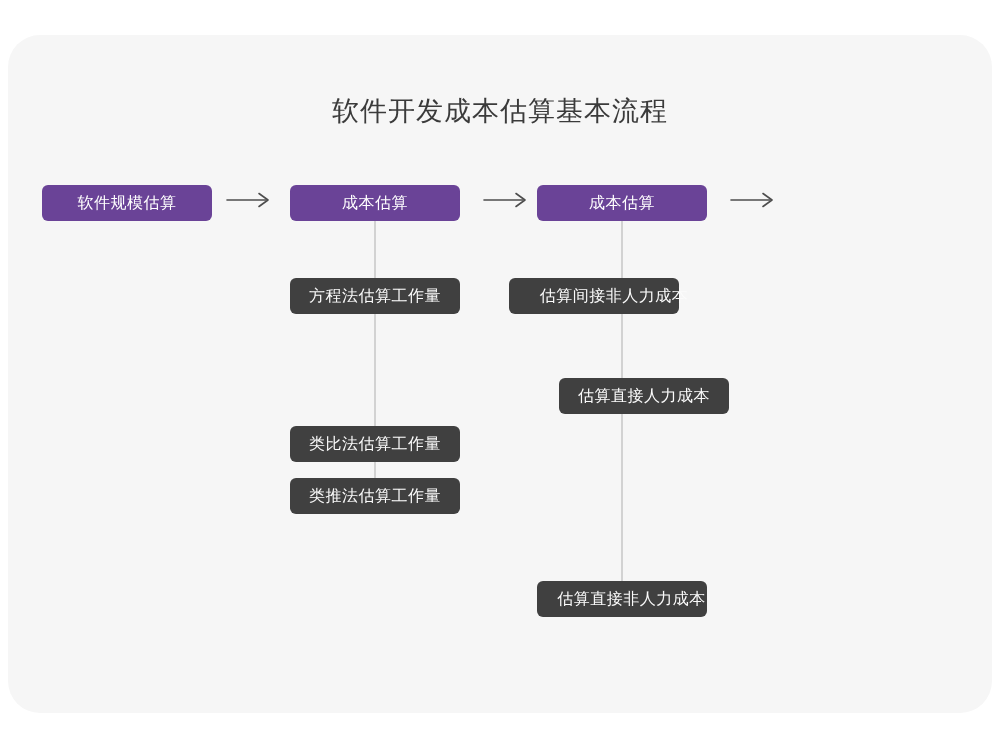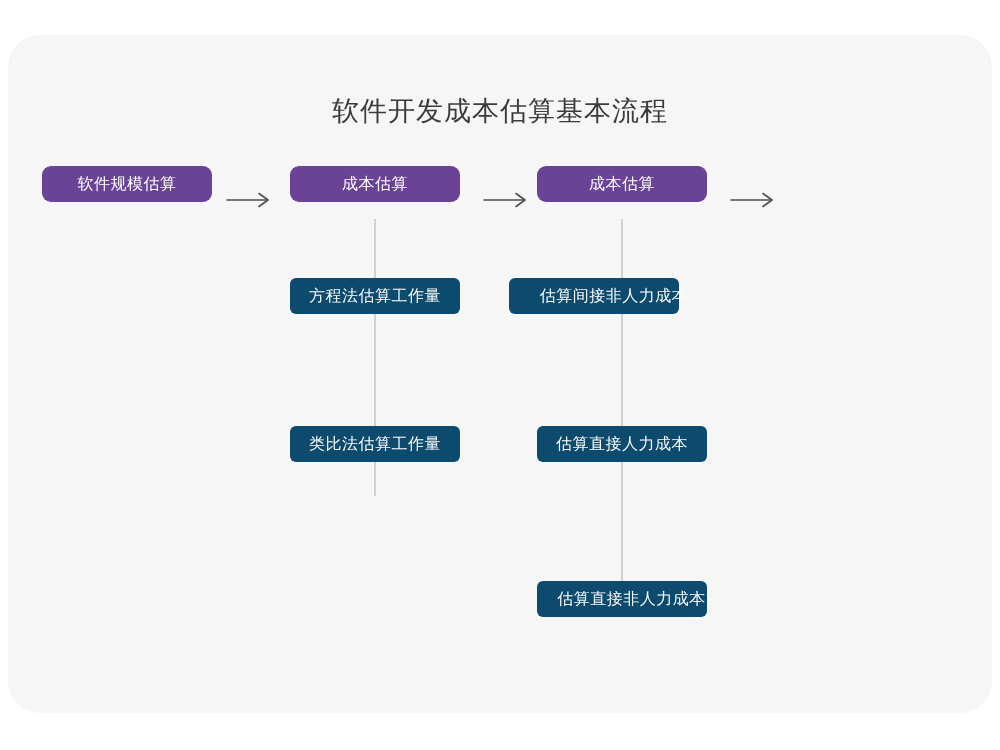--- a/index.html
+++ b/index.html
@@ -50,37 +50,37 @@
     letter-spacing: 0.5px;
     box-sizing: border-box;
     z-index: 2;
     white-space: nowrap;
   }
   .node.primary {
     background: #6a4397;
     color: #ffffff;
   }
   .node.secondary {
-    background: #0c4a6e;
+    background: #404040;
     color: #fbfbfb;
   }
   .vline {
     position: absolute;
     width: 2px;
     background: #d2d2d2;
     z-index: 1;
   }
   .arrow {
     position: absolute;
     width: 50px;
     height: 22px;
     z-index: 2;
   }
   
-  .row-main { top: 166px; border-radius: 9px; }
+  .row-main { top: 185px; }
 </style>
 </head>
 <body>
 
 <div class="stage">
 
   <div class="card"></div>
 
   <div class="diagram-title">软件开发成本估算基本流程</div>
 
@@ -104,18 +104,19 @@
   <div class="node primary row-main" style="left:537px;">成本估算</div>
 
   <svg class="arrow" style="left:728px; top:189px;" viewBox="0 0 50 22">
     <line x1="3" y1="11" x2="42" y2="11" stroke="#4d4d4d" stroke-width="1.6" stroke-linecap="round"></line>
     <path d="M35 4.5 L44 11 L35 17.5" fill="none" stroke="#4d4d4d" stroke-width="1.6" stroke-linecap="round" stroke-linejoin="round"></path>
   </svg>
 
 
   <div class="node secondary" style="left:290px; top:278px;">方程法估算工作量</div>
   <div class="node secondary" style="left:290px; top:378px;margin-top:48px;">类比法估算工作量</div>
+  <div class="node secondary" style="left:290px; top:478px;">类推法估算工作量</div>
 
   <div class="node secondary" style="left:509px; top:278px;padding-left:40px;">估算间接非人力成本</div>
-  <div class="node secondary" style="left:537px; top:378px;margin-top:48px;">估算直接人力成本</div>
+  <div class="node secondary" style="left:559px; top:378px;">估算直接人力成本</div>
   <div class="node secondary" style="left:537px; top:581px;padding-left:19px;">估算直接非人力成本</div>
 
 </div>
 
 </body></html>

